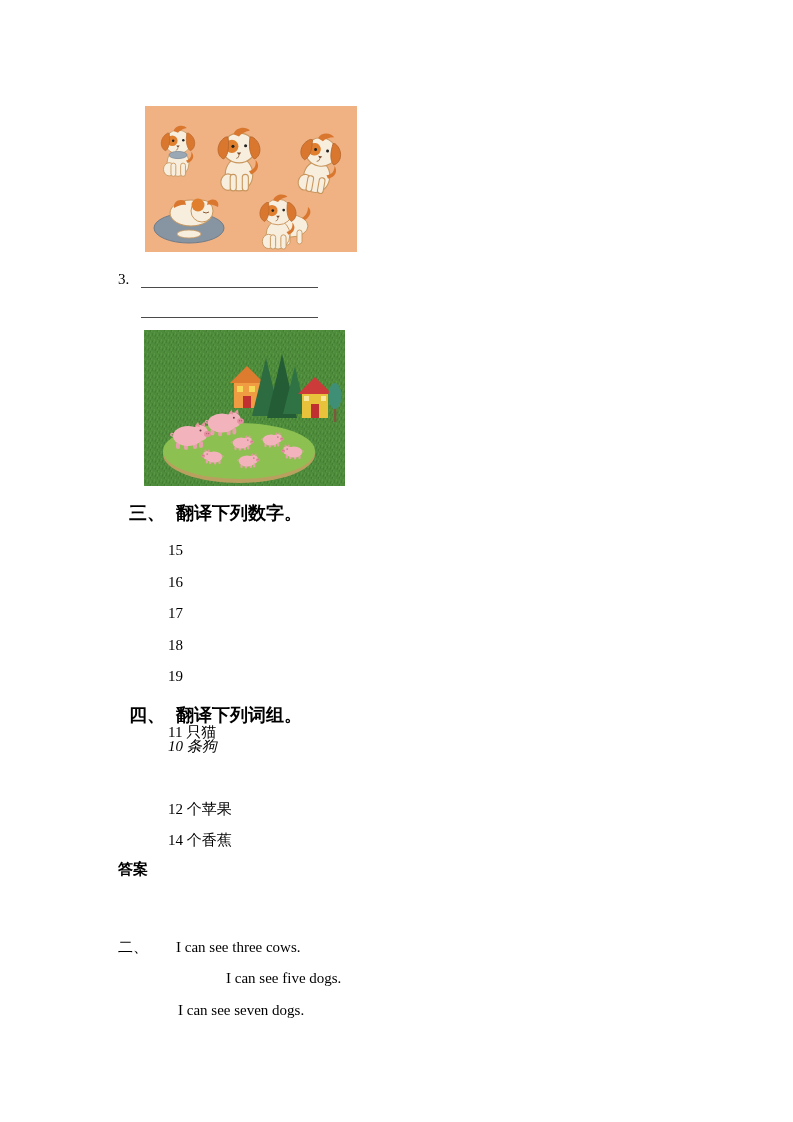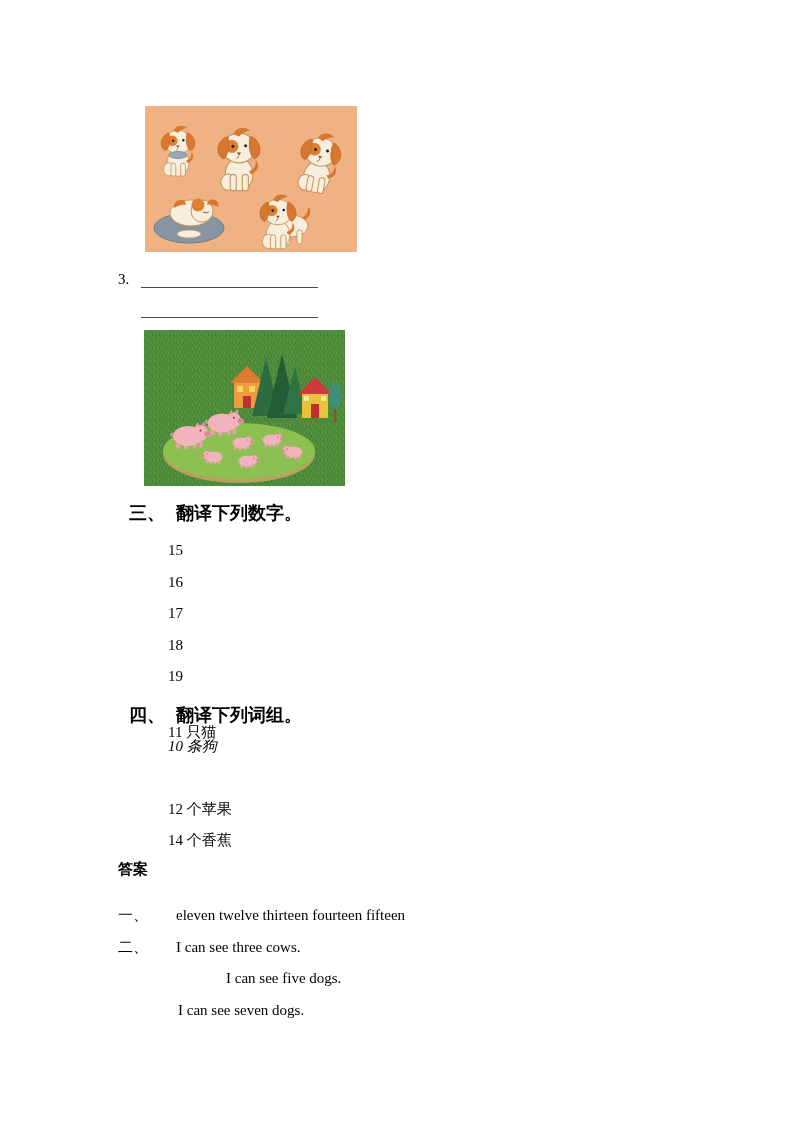--- a/index.html
+++ b/index.html
@@ -205,23 +205,20 @@
   <div class="sec-heading" style="top:703px;">
     <span class="sec-num">四、</span><span>翻译下列词组。</span>
   </div>
   <div class="list-item" style="top:737px;font-style:italic;">10 条狗</div>
   <div class="list-item" style="top:723px;">11 只猫</div>
   <div class="list-item" style="top:800px;">12 个苹果</div>
   <div class="list-item" style="top:831px;">14 个香蕉</div>
 
   <div class="answers-heading">答案</div>
 
-  <div class="answer-row" style="top:906px;">
-    <span class="ans-num">一、</span><span>eleven twelve thirteen fourteen fifteen</span>
-  </div>
 
   <div class="answer-row" style="top:938px;">
     <span class="ans-num">二、</span><span>I can see three cows.</span>
   </div>
   <div class="answer-cont" style="top:970px;margin-left:48px;">I can see five dogs.</div>
   <div class="answer-cont" style="top:1002px;">I can see seven dogs.</div>
 
 </div>
 
 </body></html>

